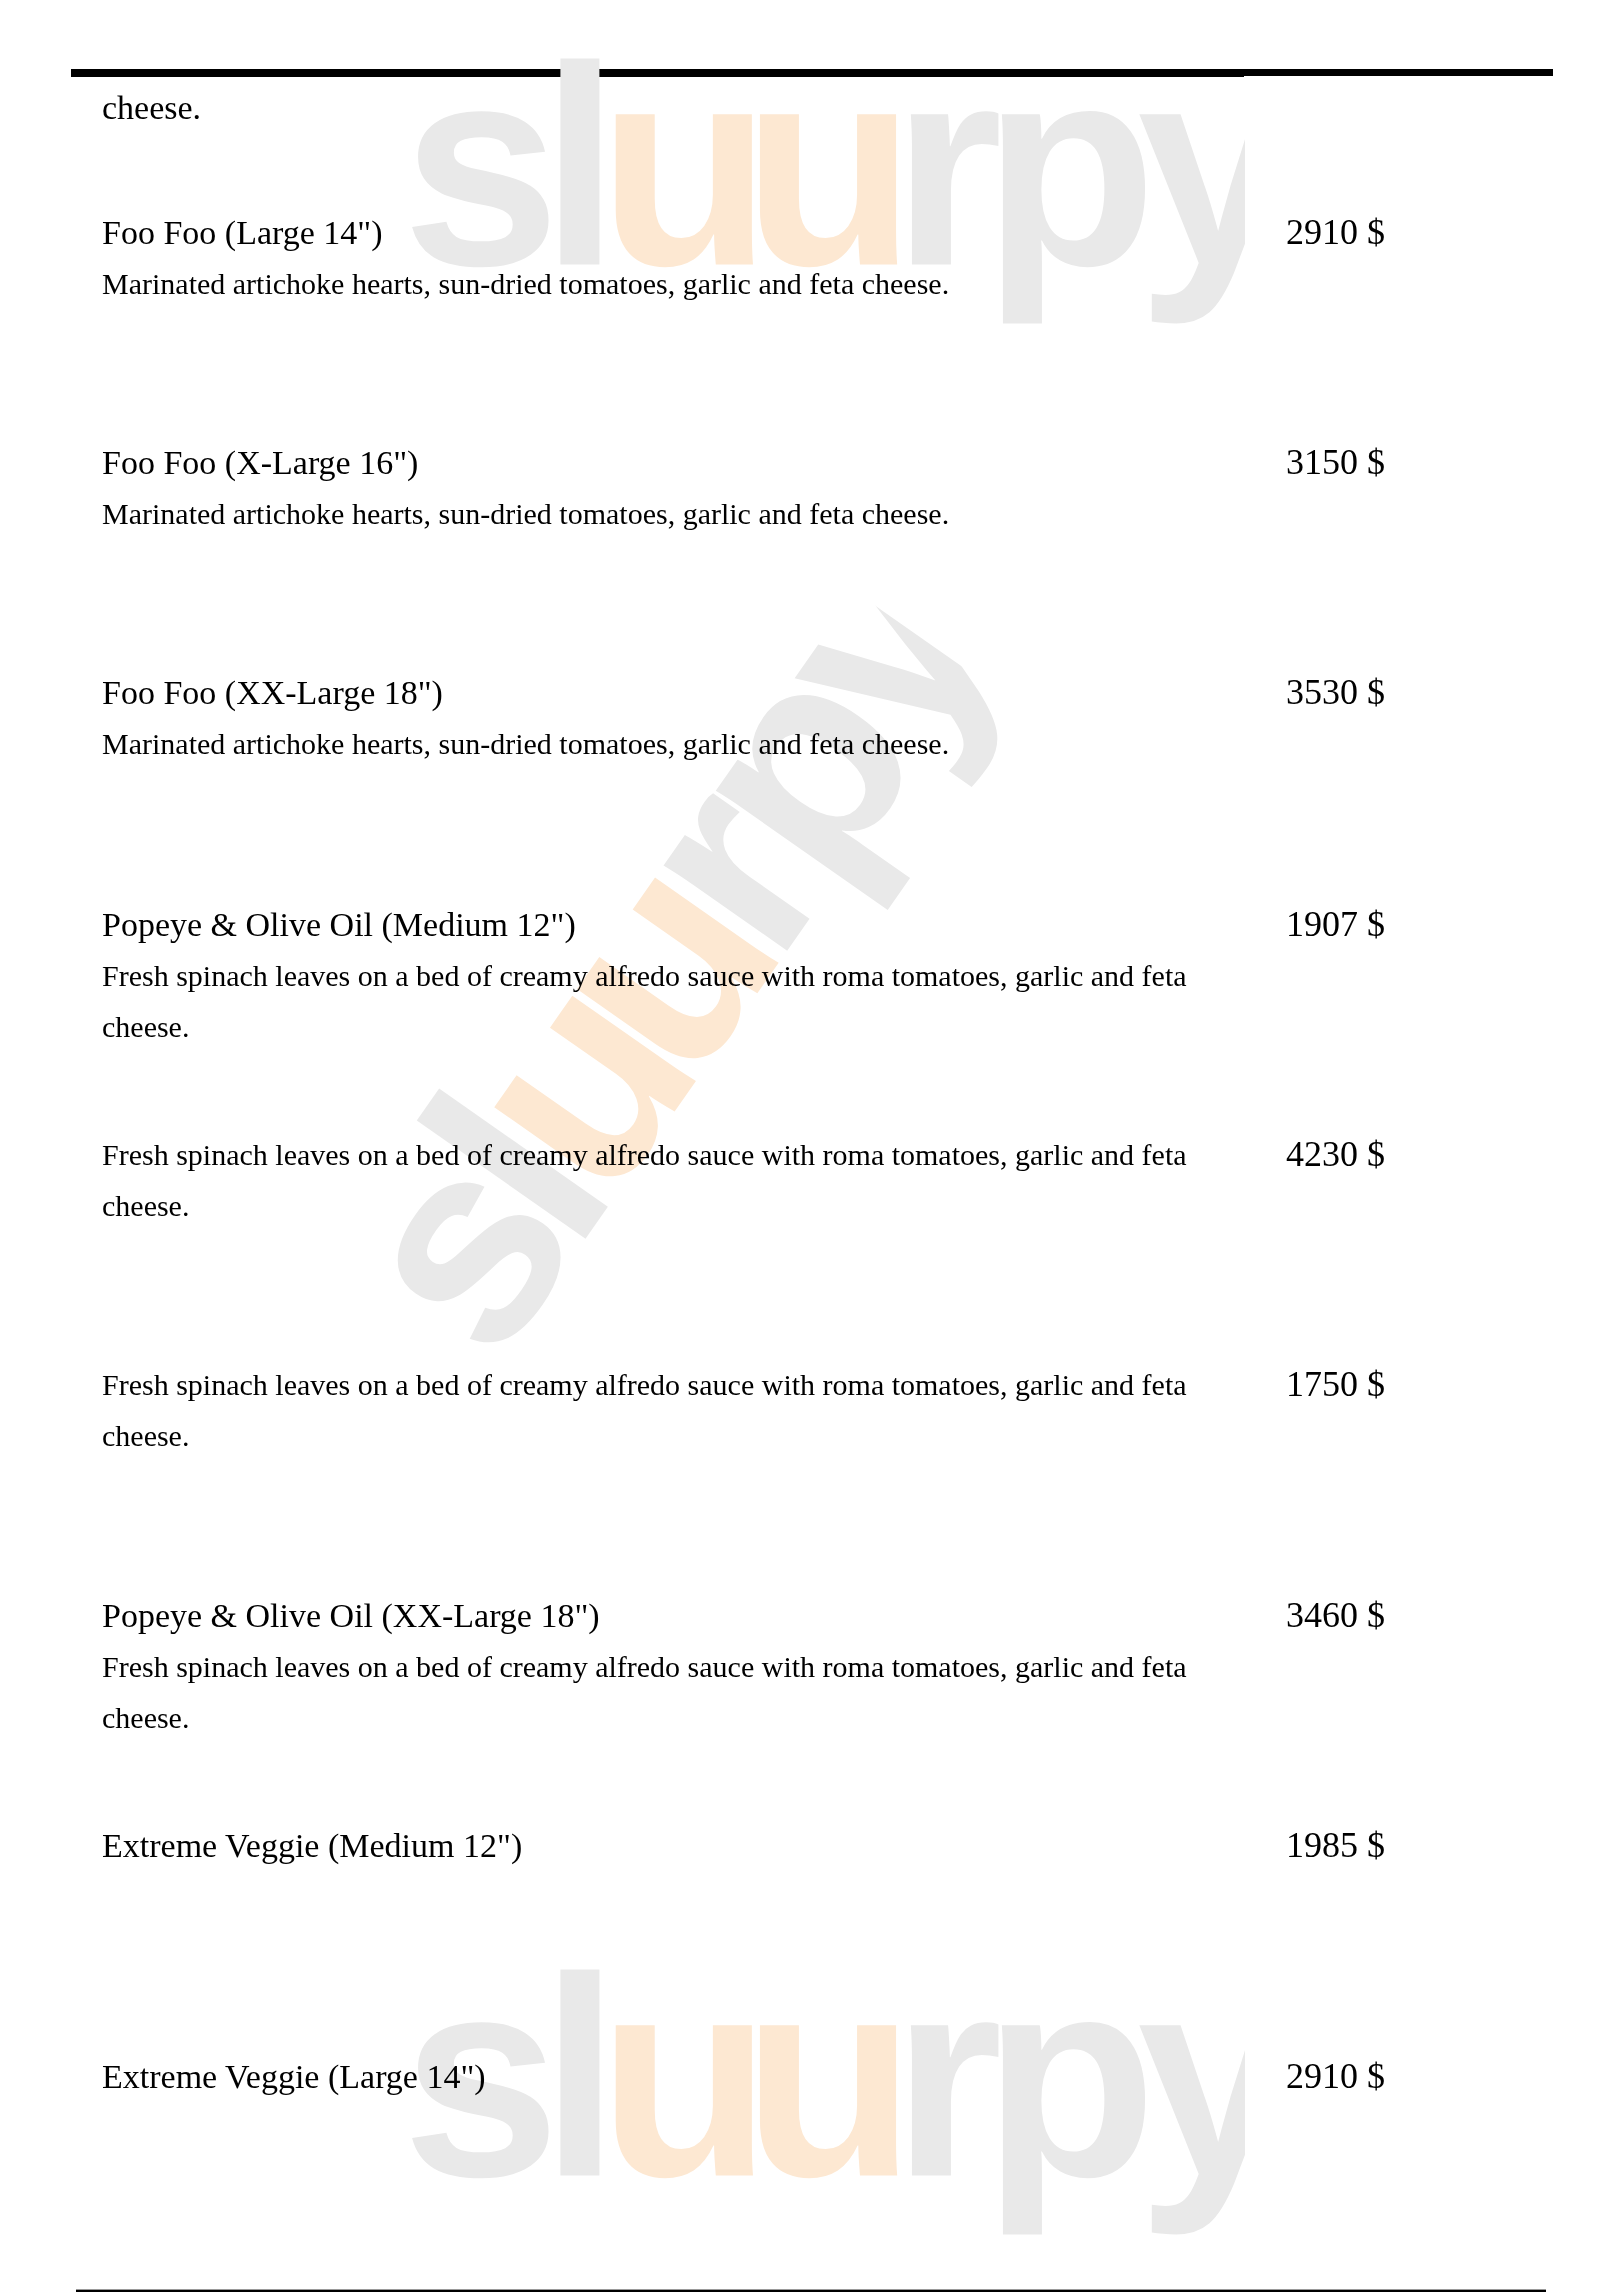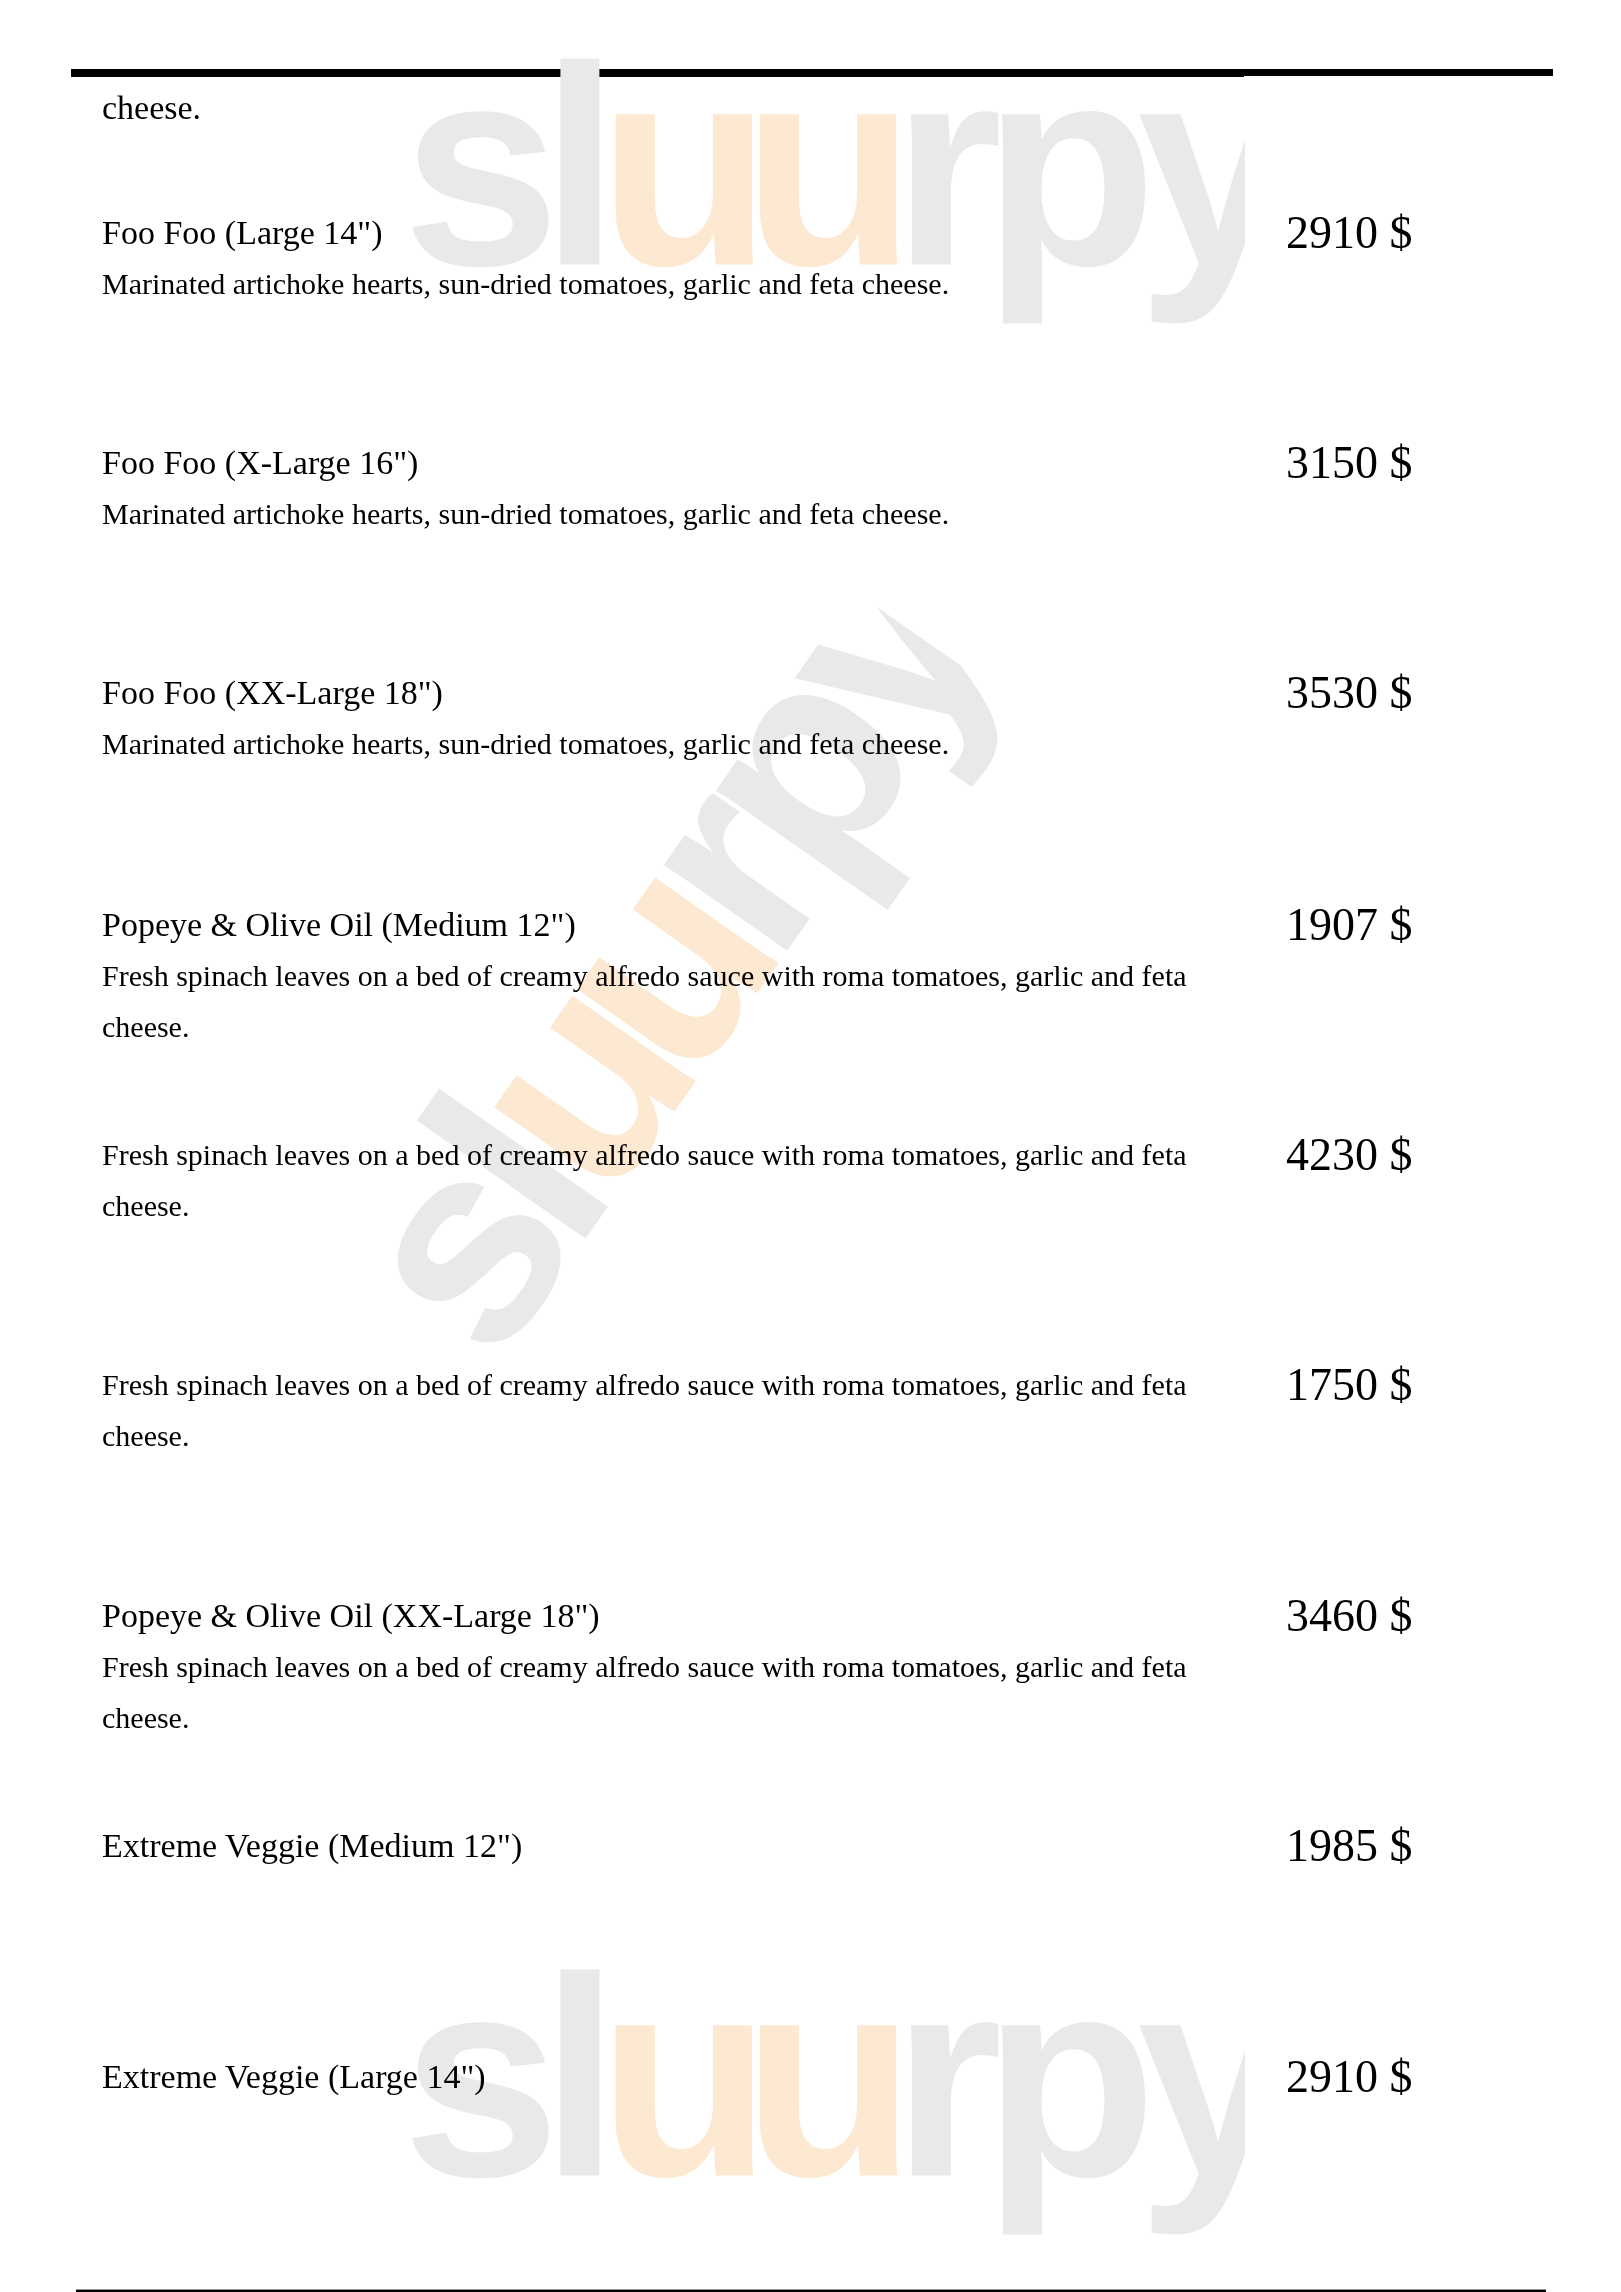--- a/index.html
+++ b/index.html
@@ -36,21 +36,21 @@
       position: absolute; left: 86px; width: 1313px;
     }
     .item-name {
       font-size: 34px; line-height: 51px; white-space: nowrap;
     }
     .item-desc {
       font-size: 30px; line-height: 51px; width: 1108px;
     }
     .item-price {
       position: absolute; left: 1184px; top: 0;
-      font-size: 46px; line-height: 51px; white-space: nowrap;
+      font-size: 36px; line-height: 51px; white-space: nowrap;
     }
   </style>
 </head>
 <body>
 
 <div class="top-rule-left"></div>
 <div class="top-rule-right"></div>
 <div class="bottom-rule"></div>
 
 <div class="watermark" style="left:402px; top:39px;">

